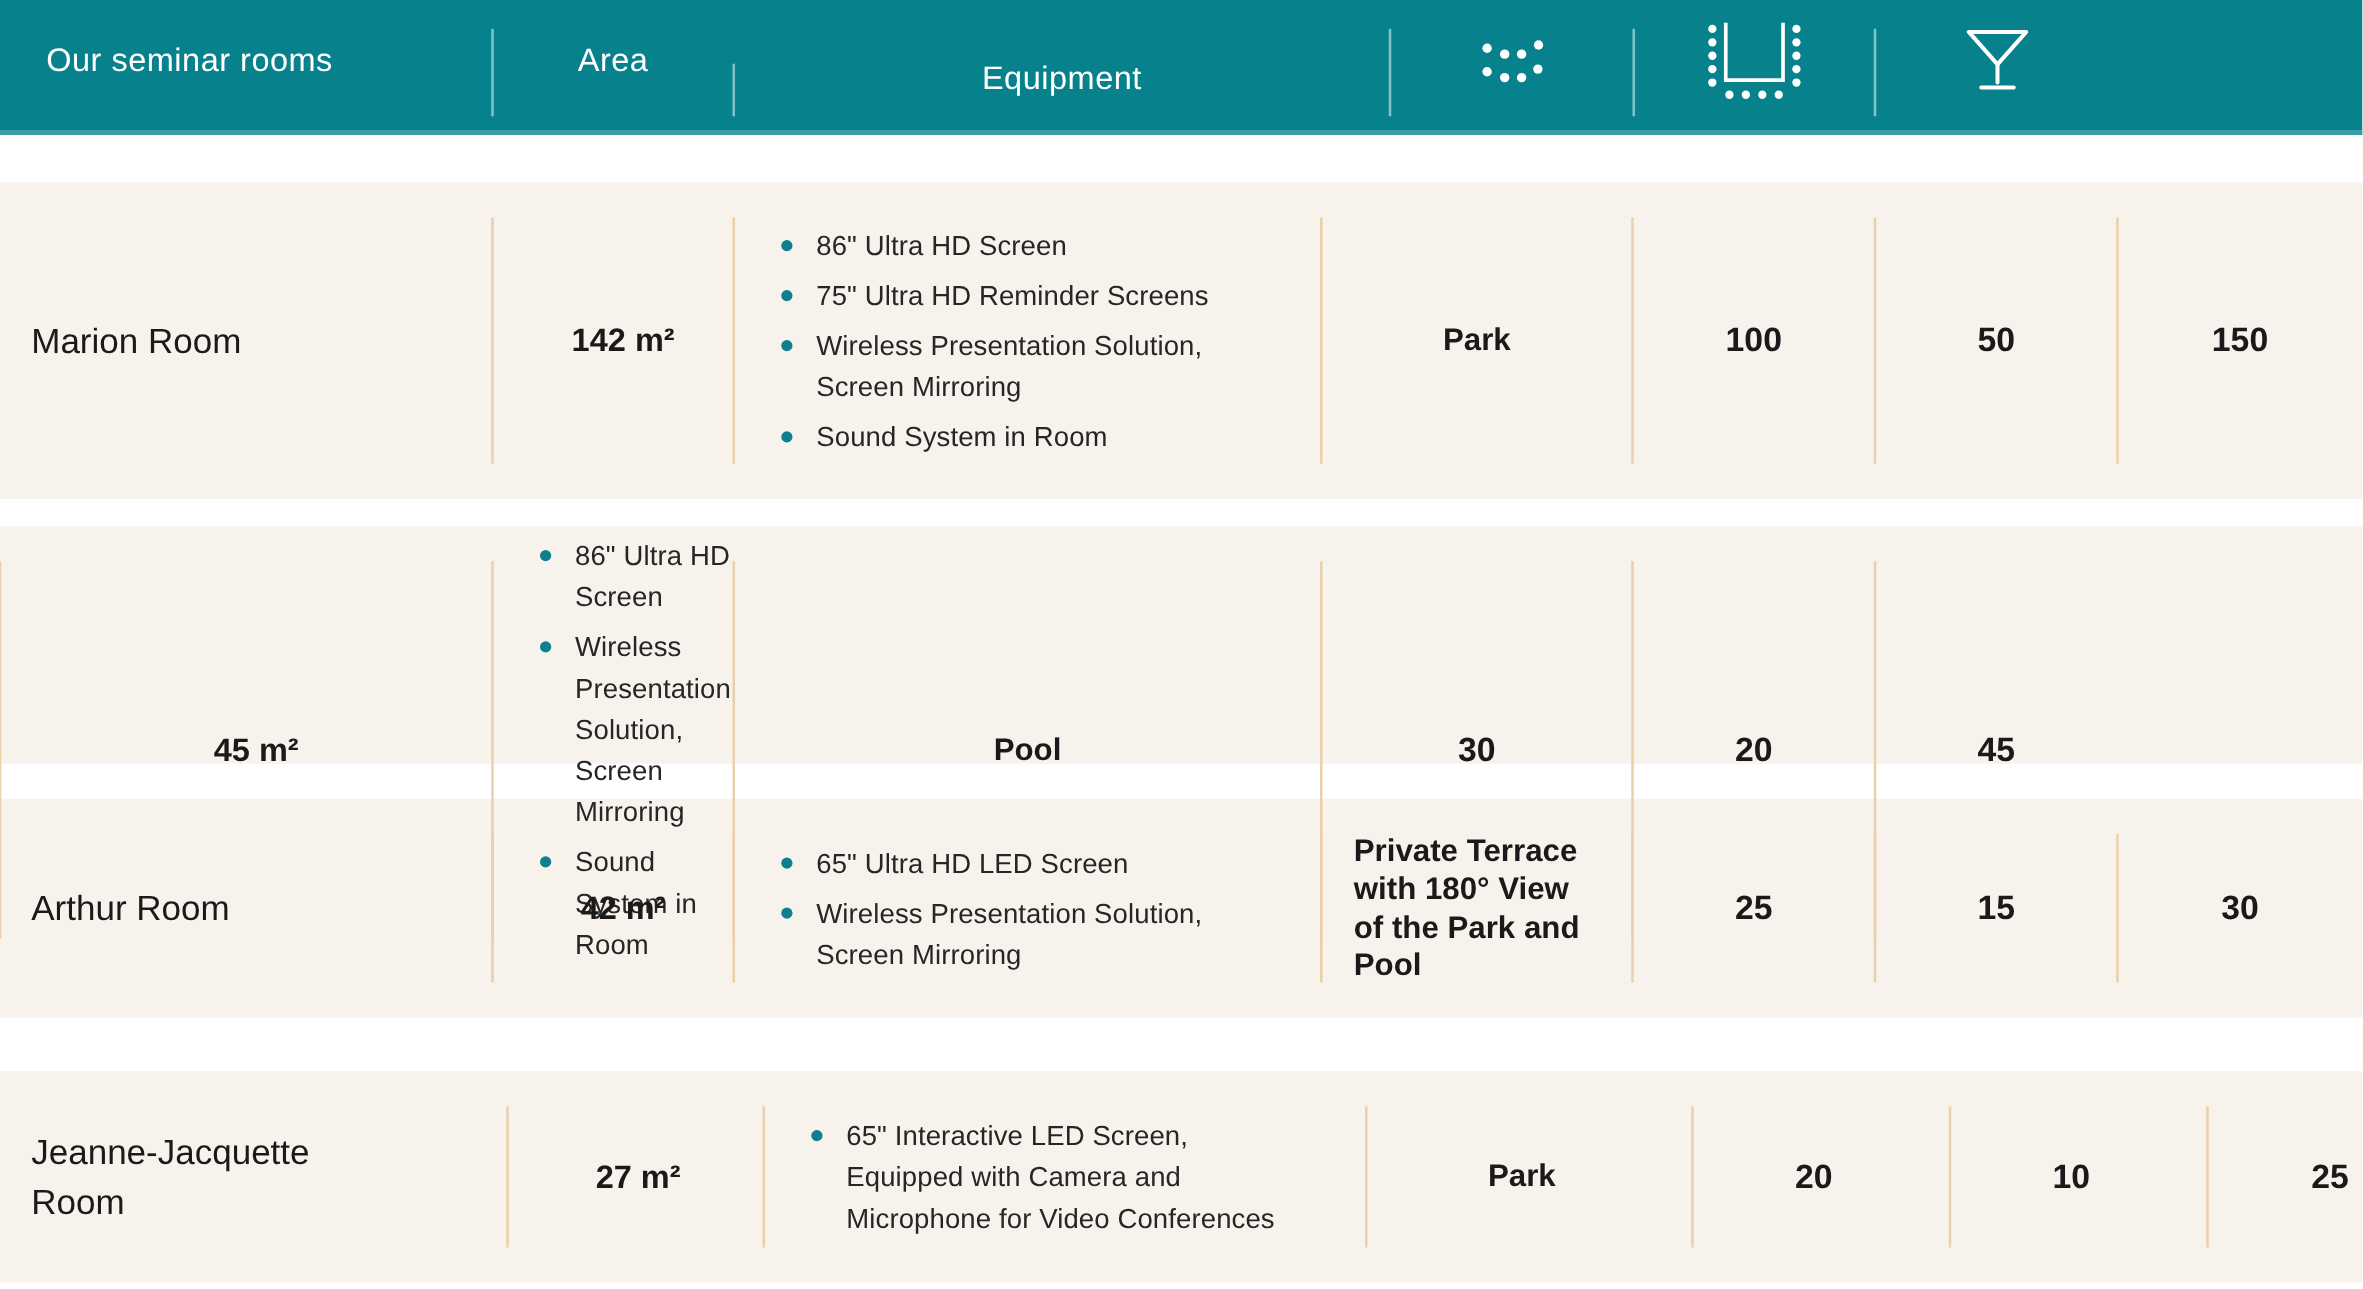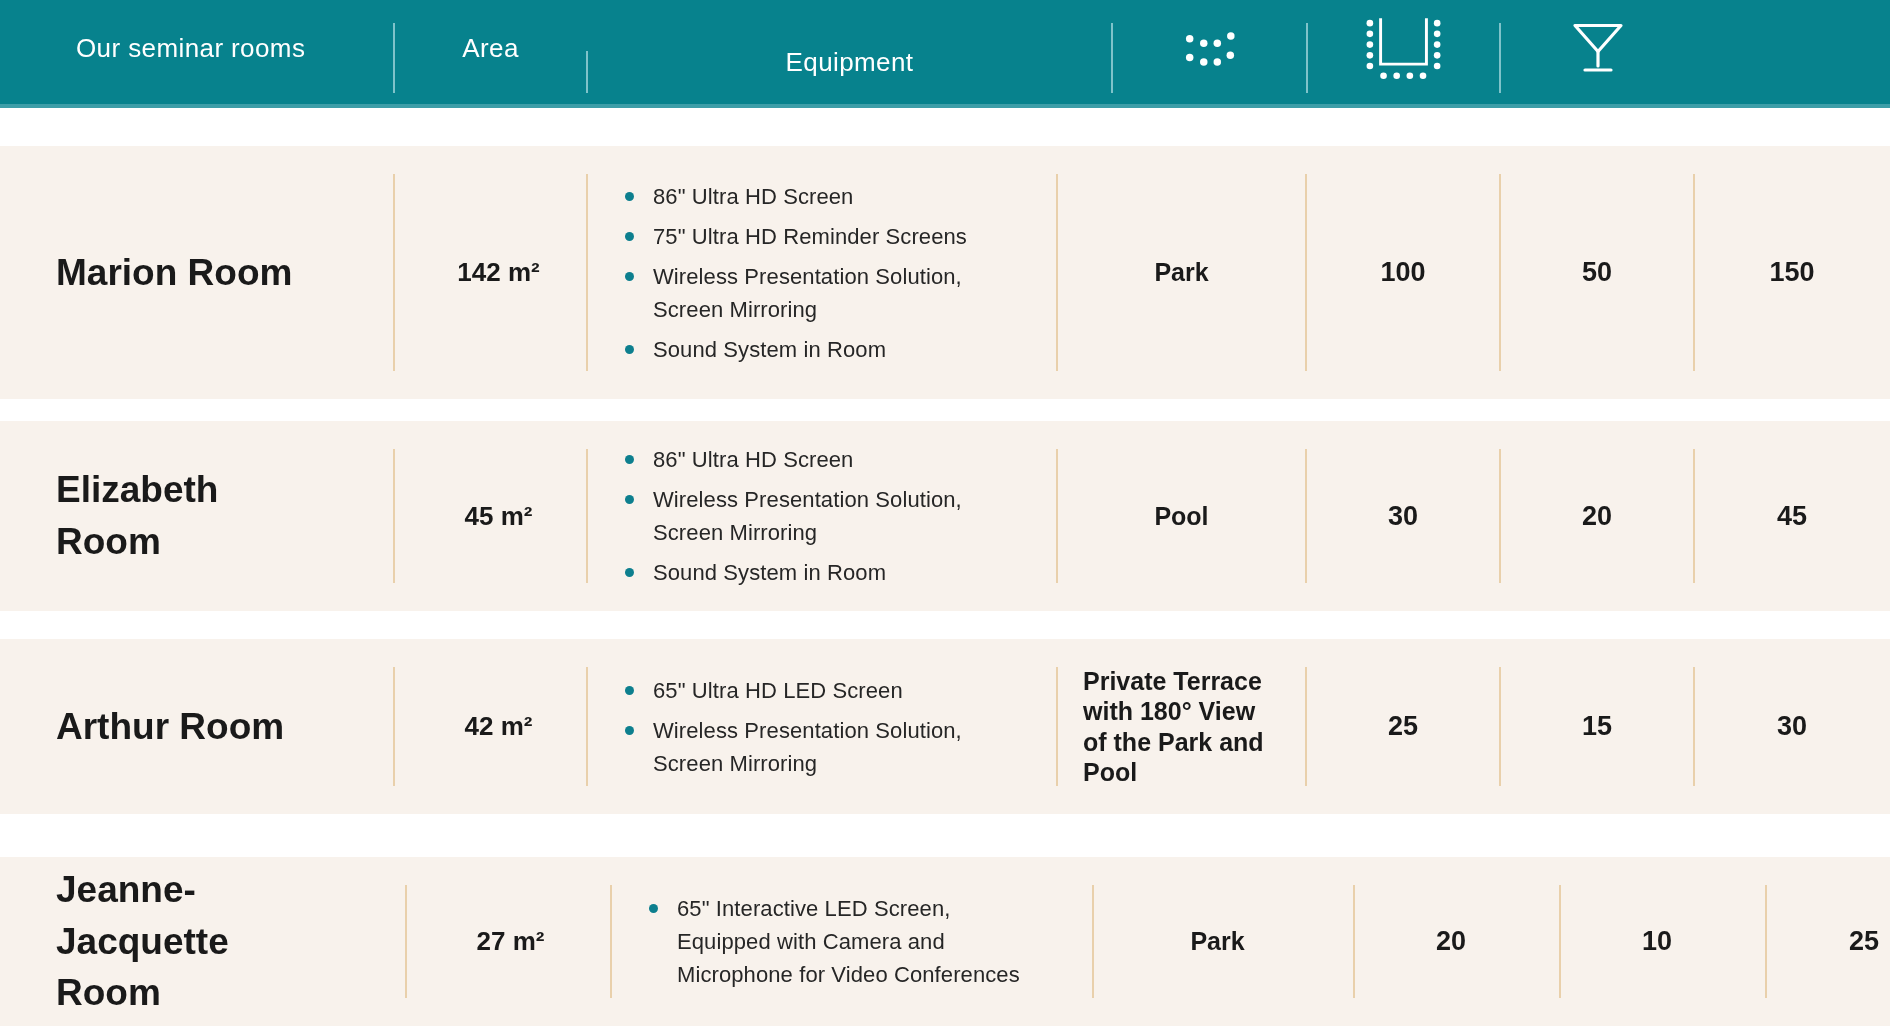--- a/index.html
+++ b/index.html
@@ -31,21 +31,21 @@
   }
   .hcell{
     position:relative;display:flex;align-items:center;justify-content:center;
     color:#ffffff;font-size:26px;font-weight:400;letter-spacing:.4px;
     padding-bottom:12px;box-sizing:border-box;
   }
   .hcell.hdiv::before{
     content:"";position:absolute;left:-1px;top:23px;bottom:15px;width:2px;
     background:var(--header-divider);
   }
-  .hcell.first{justify-content:flex-start;padding-left:76px;border-radius:19px;}
+  .hcell.first{justify-content:flex-start;padding-left:37px;border-radius:19px;}
   .hcell.equip-h{margin-top:28px;}
   .hcell svg{display:block;}
 
   
   .row{
     display:grid;
     grid-template-columns:394px 193px 470px 249px 194px 194px 196px;
     background:var(--row-bg);
   }
   .row-1{height:253px;margin-top:38px;}
@@ -55,22 +55,22 @@
 
   .cell{
     position:relative;display:flex;align-items:center;justify-content:center;
     box-sizing:border-box;
   }
   .cell.bdiv::before{
     content:"";position:absolute;left:-1px;top:28px;bottom:28px;width:2px;
     background:var(--row-divider);
   }
   .cell-name{
-    justify-content:flex-start;padding-left:56px;padding-right:100px;
-    font-size:37px;font-weight:700;line-height:1.4;color:var(--text-dark);
+    justify-content:flex-start;padding-left:25px;padding-right:100px;
+    font-size:28px;font-weight:400;line-height:1.4;color:var(--text-dark);
   }
   .cell-area{font-size:26px;font-weight:600;padding-left:16px;}
   .cell-equipment{justify-content:flex-start;padding:0 36px;}
   ul.equipment{list-style:none;margin:0;padding:0;}
   ul.equipment li{
     position:relative;padding-left:30px;margin:7px 0;
     font-size:22px;line-height:33px;color:var(--text-body);letter-spacing:.1px;
   }
   ul.equipment li::before{
     content:"";position:absolute;left:2px;top:12px;width:9px;height:9px;
@@ -151,21 +151,20 @@
             <li>Sound System in Room</li>
           </ul>
     </div>
     <div class="cell cell-view bdiv">Park</div>
     <div class="cell cell-capacity bdiv">100</div>
     <div class="cell cell-capacity bdiv">50</div>
     <div class="cell cell-capacity bdiv">150</div>
   </div>
 
   <div class="row row-2">
-    <div class="cell cell-name">Elizabeth Room</div>
     <div class="cell cell-area bdiv">45 m²</div>
     <div class="cell cell-equipment bdiv">
       <ul class="equipment">
             <li>86" Ultra HD Screen</li>
             <li>Wireless Presentation Solution, Screen Mirroring</li>
             <li>Sound System in Room</li>
           </ul>
     </div>
     <div class="cell cell-view bdiv">Pool</div>
     <div class="cell cell-capacity bdiv">30</div>

